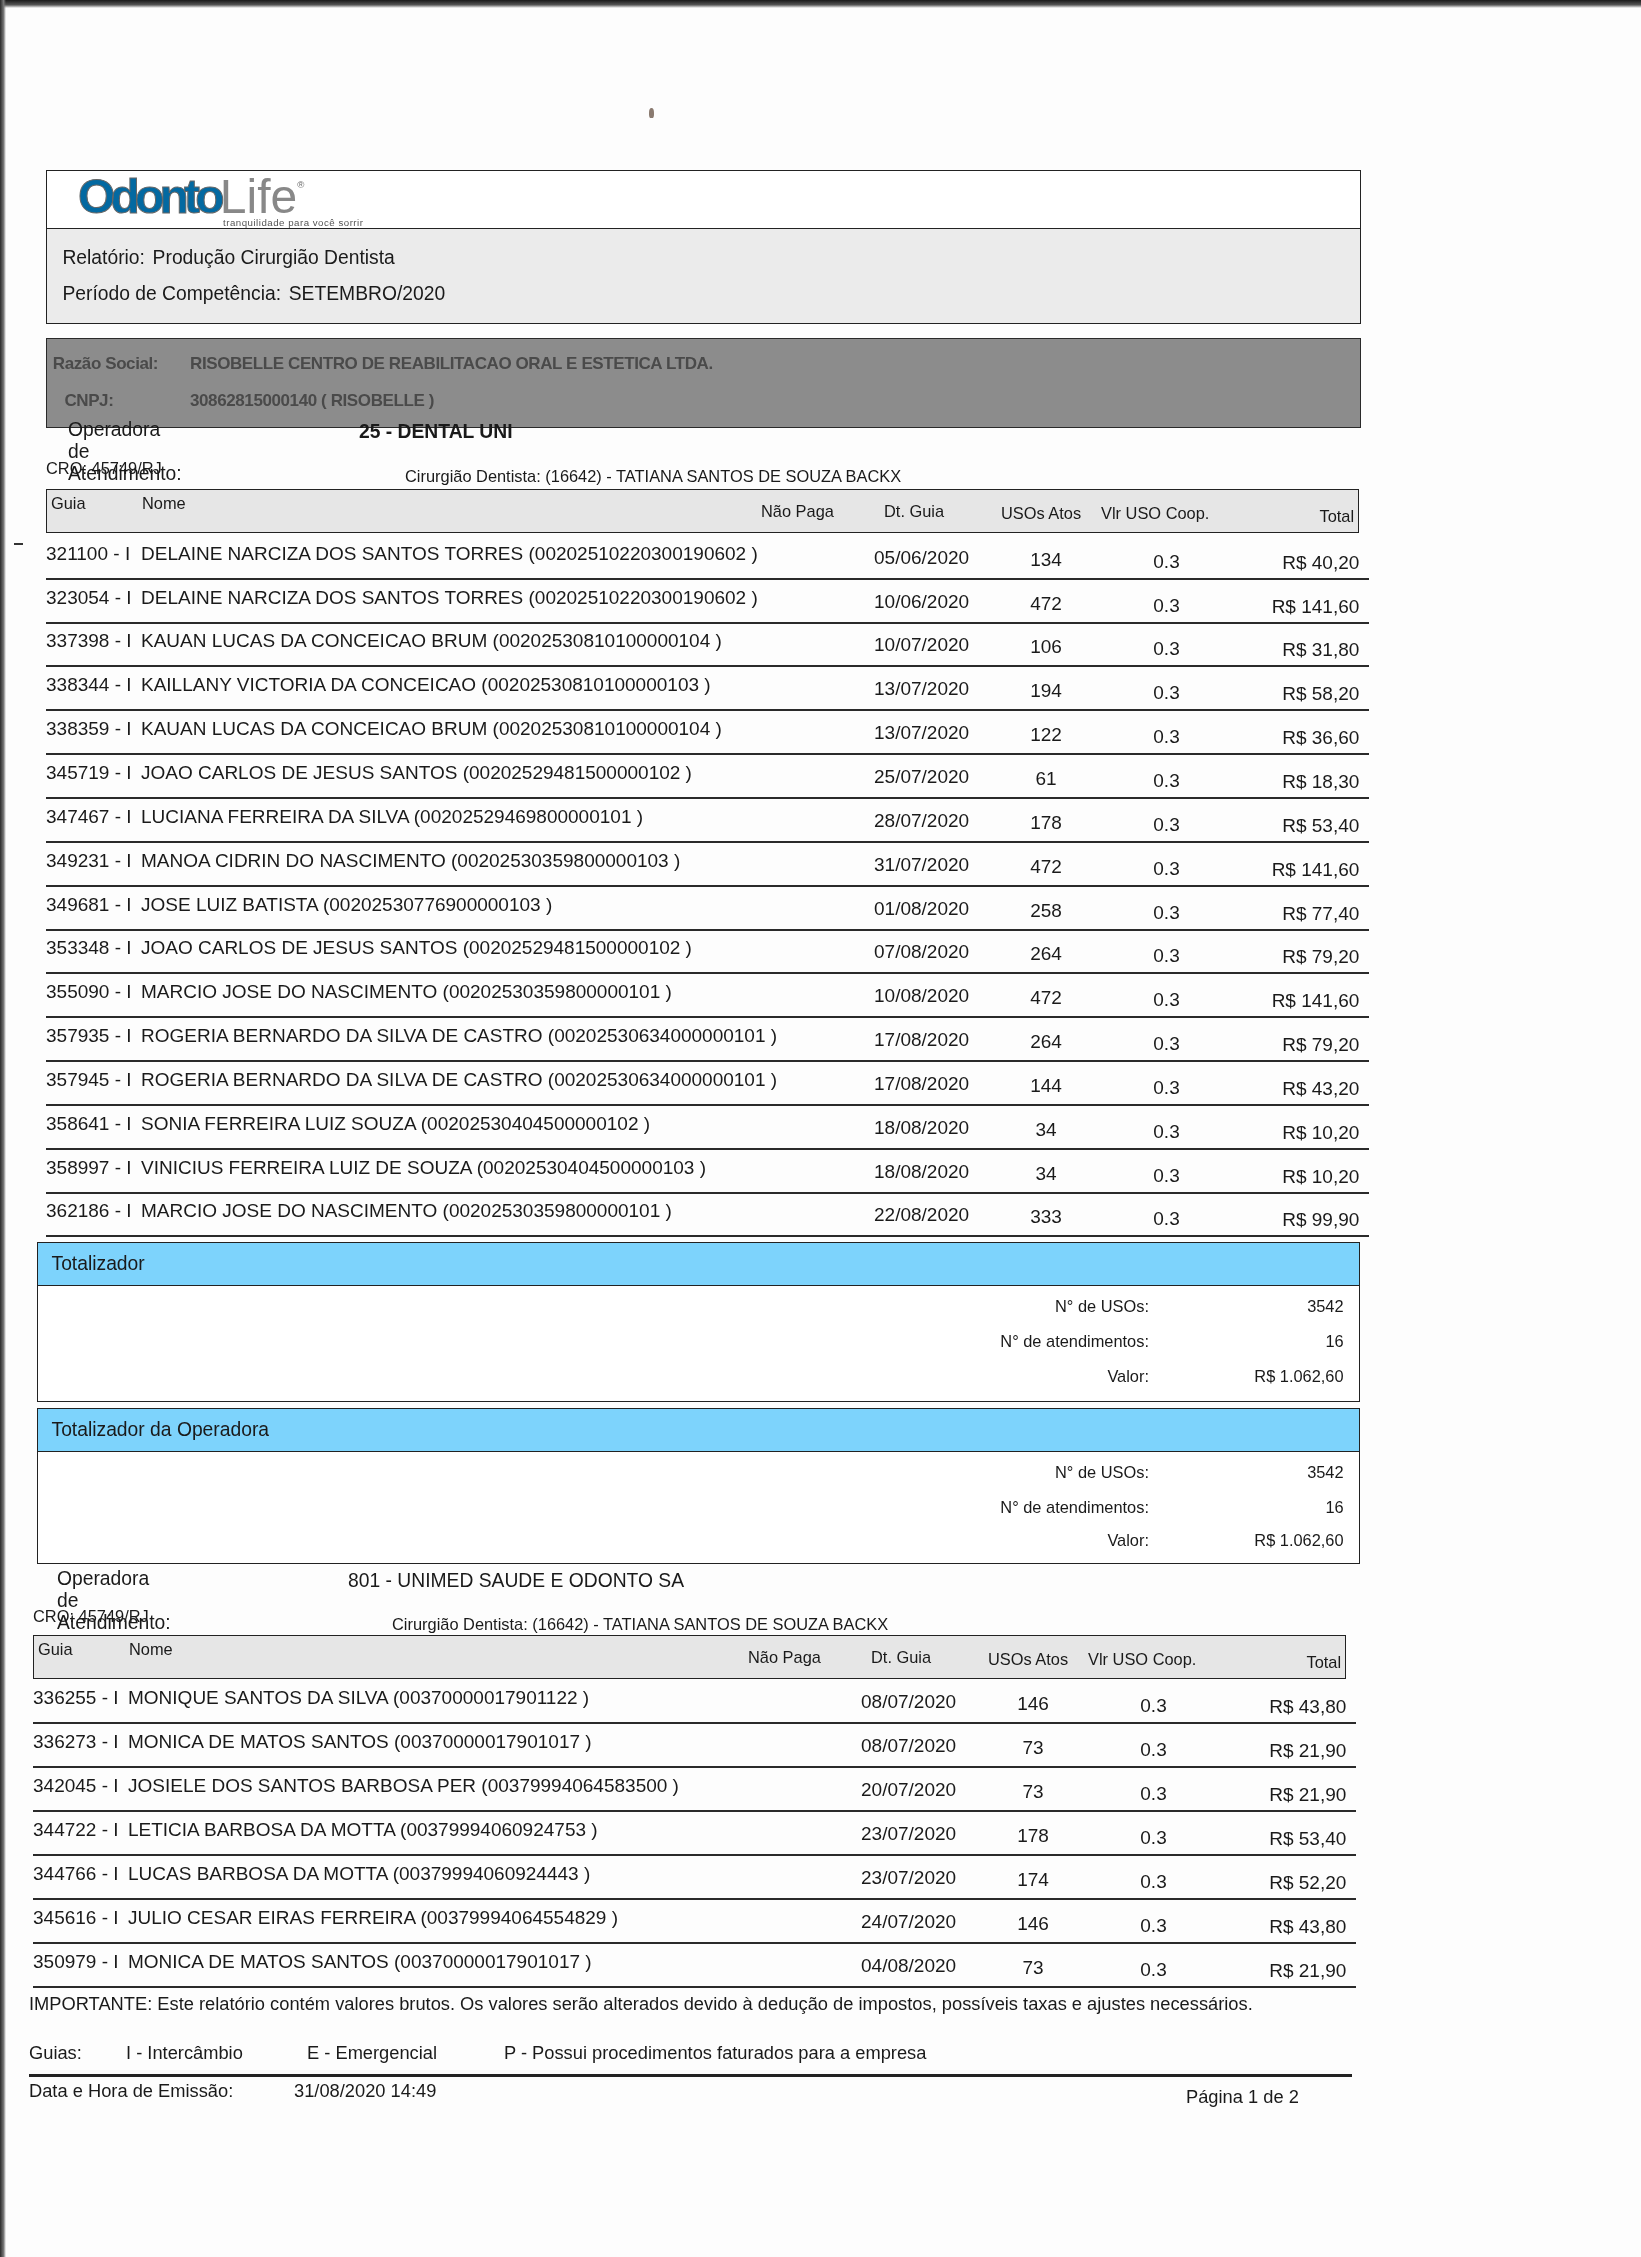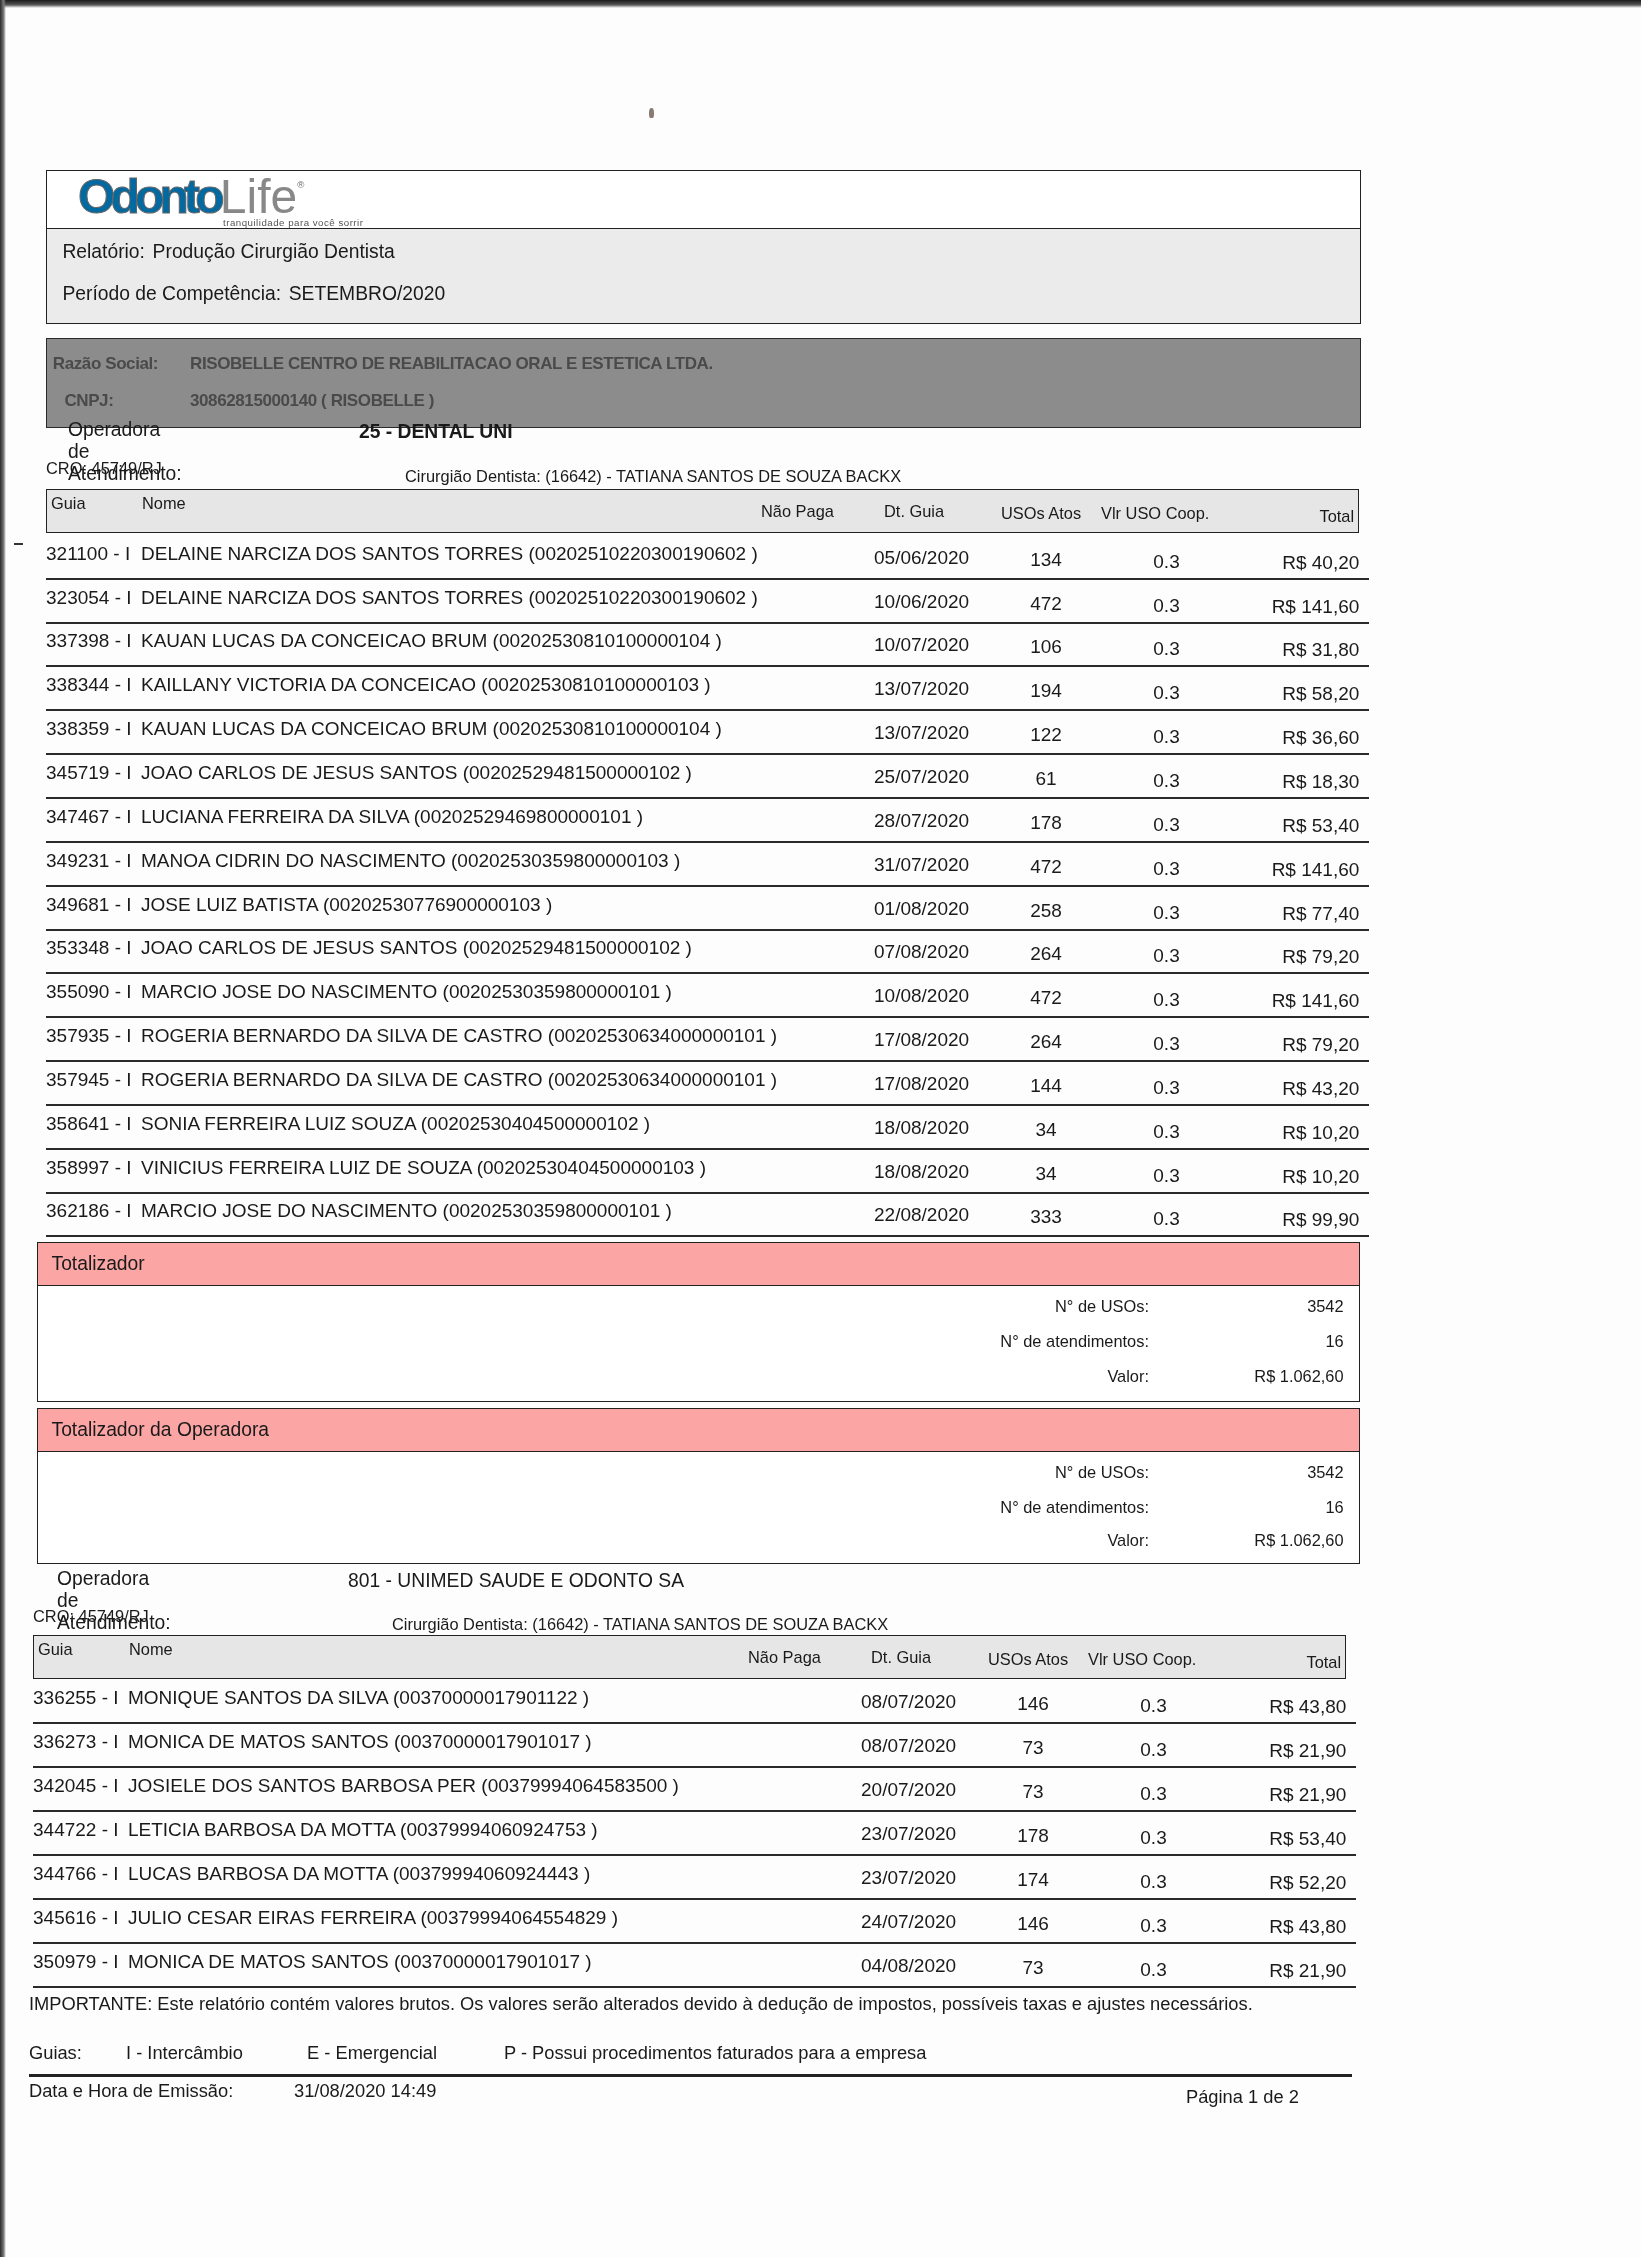--- a/index.html
+++ b/index.html
@@ -20,21 +20,21 @@
   .logo-box { left: 46px; top: 170px; width: 1313px; height: 58px; border: 1.9px solid #222; border-bottom: none; background: #fff; }
   .logo { position: absolute; left: 31px; top: 3.9px; width: 425px; height: 54px; }
   .logo-word { position: absolute; left: 0; top: -5.8px; font-size: 48px; letter-spacing: -1.9px; color: #9a9a9a; font-family: "Liberation Sans", sans-serif; }
   .logo-word .od { font-weight: bold; color: #0369a1; -webkit-text-stroke: 1px #666; letter-spacing: -4.8px; }
   .logo-word .life { font-weight: normal; color: #888; letter-spacing: 0; }
   .logo-word .reg { font-size: 9.7px; vertical-align: top; position: relative; top: 9.7px; color: #666; }
   .logo-tag { position: absolute; left: 145px; top: 42px; font-size: 9.7px; color: #555; letter-spacing: 0.5px; }
 
   .report-box { left: 46px; top: 228px; width: 1313px; height: 94px; border: 1.9px solid #222; background: #ebebeb; }
   .report-box .line { position: absolute; left: 15.4px; font-size: 19.3px; color: #1a1a1a; }
-  .report-box .l1 { top: 12px; }
+  .report-box .l1 { top: 18px; }
   .report-box .l2 { top: 54px; }
   .report-box .lbl { margin-right: 7.7px; }
 
   .company-box { left: 46px; top: 338px; width: 1313px; height: 88px; border: 1.9px solid #2a2a2a; background: #8c8c8c; }
   .company-box .line { position: absolute; font-size: 17px; color: #4a4a4a; letter-spacing: -0.4px; font-weight: bold; }
   .company-box .lbl { position: absolute; }
   .company-box .l1 { top: 15.4px; }
   .company-box .l2 { top: 52px; }
   .company-box .k1 { left: 5.8px; }
   .company-box .k2 { left: 17.4px; }
@@ -62,21 +62,21 @@
   .row::after { content: ""; position: absolute; left: 0; right: 0; bottom: 0; height: 1.9px; background: #2a2a2a; }
   .row span { position: absolute; white-space: nowrap; top: 5.8px; }
   .row .r-guia { left: 0; }
   .row .r-nome { left: 95px; }
   .row .r-dt { left: 828px; top: 9.7px; text-align: right; }
   .row .r-usos { left: 966px; width: 68px; text-align: center; top: 11.6px; }
   .row .r-vlr { left: 1101px; width: 39px; text-align: center; top: 13.5px; }
   .row .r-total { right: 9.7px; top: 15.4px; }
 
   .tot-box { width: 1323px; border: 1.9px solid #222; box-sizing: border-box; background: #fff; }
-  .tot-head { position: absolute; left: 0; top: 0; right: 0; height: 42px; background: #fca5a5; border-bottom: 1.9px solid #222; }
+  .tot-head { position: absolute; left: 0; top: 0; right: 0; height: 42px; background: #7dd3fc; border-bottom: 1.9px solid #222; }
   .tot-head span { position: absolute; left: 13.5px; top: 9.7px; font-size: 19.3px; }
   .tot-line { position: absolute; font-size: 16.4px; white-space: nowrap; }
   .tot-line .k { position: absolute; right: 210px; }
   .tot-line .v { position: absolute; right: 15.4px; }
 
   .important { font-size: 18.3px; width: 1255px; line-height: 22px; }
   .legend { font-size: 18.3px; }
   .legend span { position: absolute; white-space: nowrap; }
   .footer-rule { height: 2.9px; background: #222; width: 1323px; }
   .footer { font-size: 18.3px; width: 1323px; }

